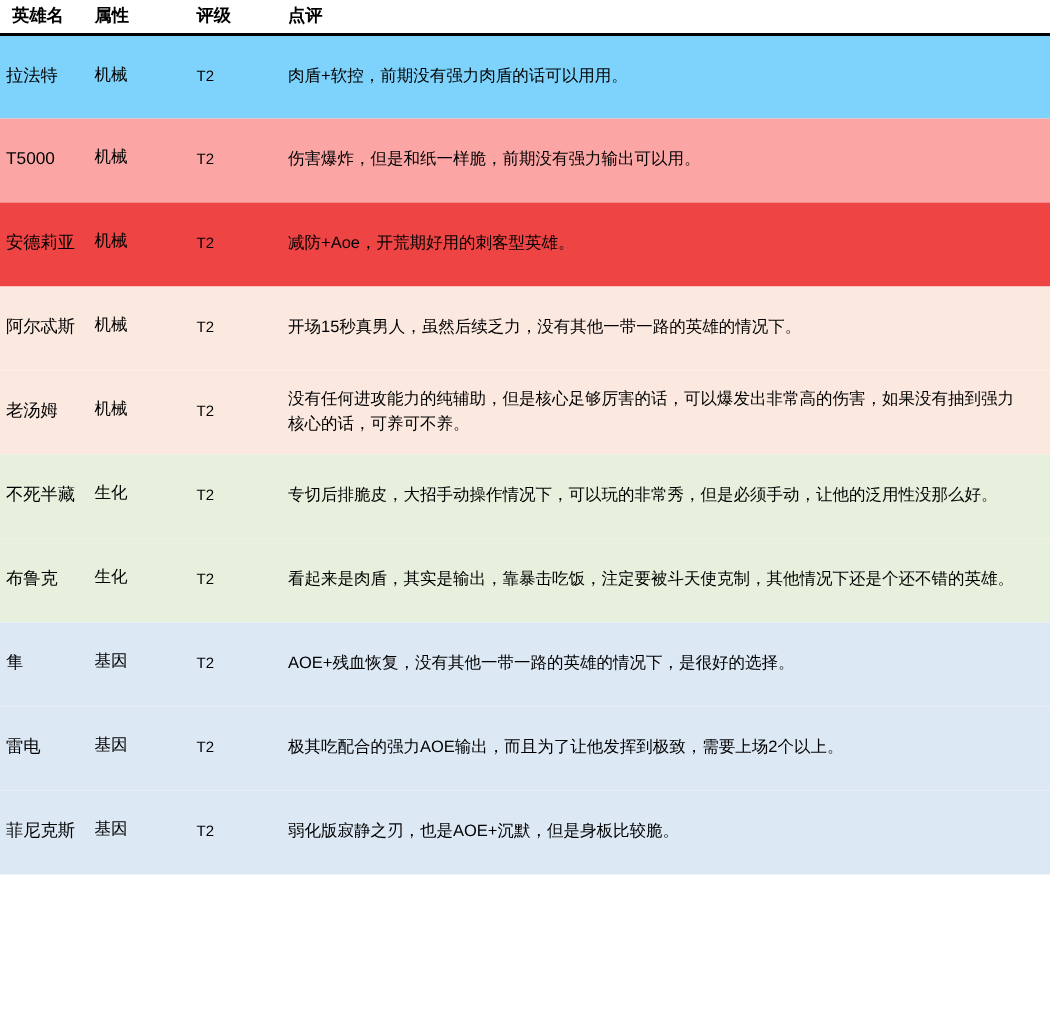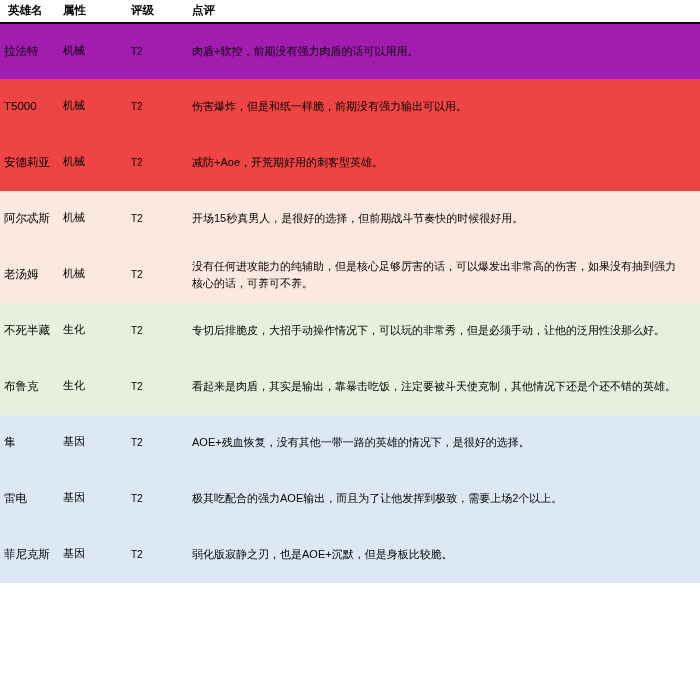--- a/index.html
+++ b/index.html
@@ -83,43 +83,43 @@
   </colgroup>
   <thead>
     <tr>
       <th class="th-name">英雄名</th>
       <th class="th-attr">属性</th>
       <th class="th-rank">评级</th>
       <th class="th-review">点评</th>
     </tr>
   </thead>
   <tbody id="table-body">
-      <tr style="background: #a21caf;">
+      <tr style="background: #7dd3fc;">
         <td class="cell-name">拉法特</td>
         <td class="cell-attr">机械</td>
         <td class="cell-rank">T2</td>
         <td class="cell-review">肉盾+软控，前期没有强力肉盾的话可以用用。</td>
       </tr>
-      <tr style="background: #ef4444;">
+      <tr style="background: #fca5a5;">
         <td class="cell-name">T5000</td>
         <td class="cell-attr">机械</td>
         <td class="cell-rank">T2</td>
         <td class="cell-review">伤害爆炸，但是和纸一样脆，前期没有强力输出可以用。</td>
       </tr>
       <tr style="background: #ef4444;">
         <td class="cell-name">安德莉亚</td>
         <td class="cell-attr">机械</td>
         <td class="cell-rank">T2</td>
         <td class="cell-review">减防+Aoe，开荒期好用的刺客型英雄。</td>
       </tr>
       <tr style="background: rgb(251, 233, 224);">
         <td class="cell-name">阿尔忒斯</td>
         <td class="cell-attr">机械</td>
         <td class="cell-rank">T2</td>
-        <td class="cell-review">开场15秒真男人，是很好的选择，但前期战斗节奏快的时候很好用。</td>
+        <td class="cell-review">开场15秒真男人，虽然后续乏力，没有其他一带一路的英雄的情况下。</td>
       </tr>
       <tr style="background: rgb(251, 233, 224);">
         <td class="cell-name">老汤姆</td>
         <td class="cell-attr">机械</td>
         <td class="cell-rank">T2</td>
         <td class="cell-review">没有任何进攻能力的纯辅助，但是核心足够厉害的话，可以爆发出非常高的伤害，如果没有抽到强力核心的话，可养可不养。</td>
       </tr>
       <tr style="background: rgb(230, 240, 221);">
         <td class="cell-name">不死半藏</td>
         <td class="cell-attr">生化</td>

